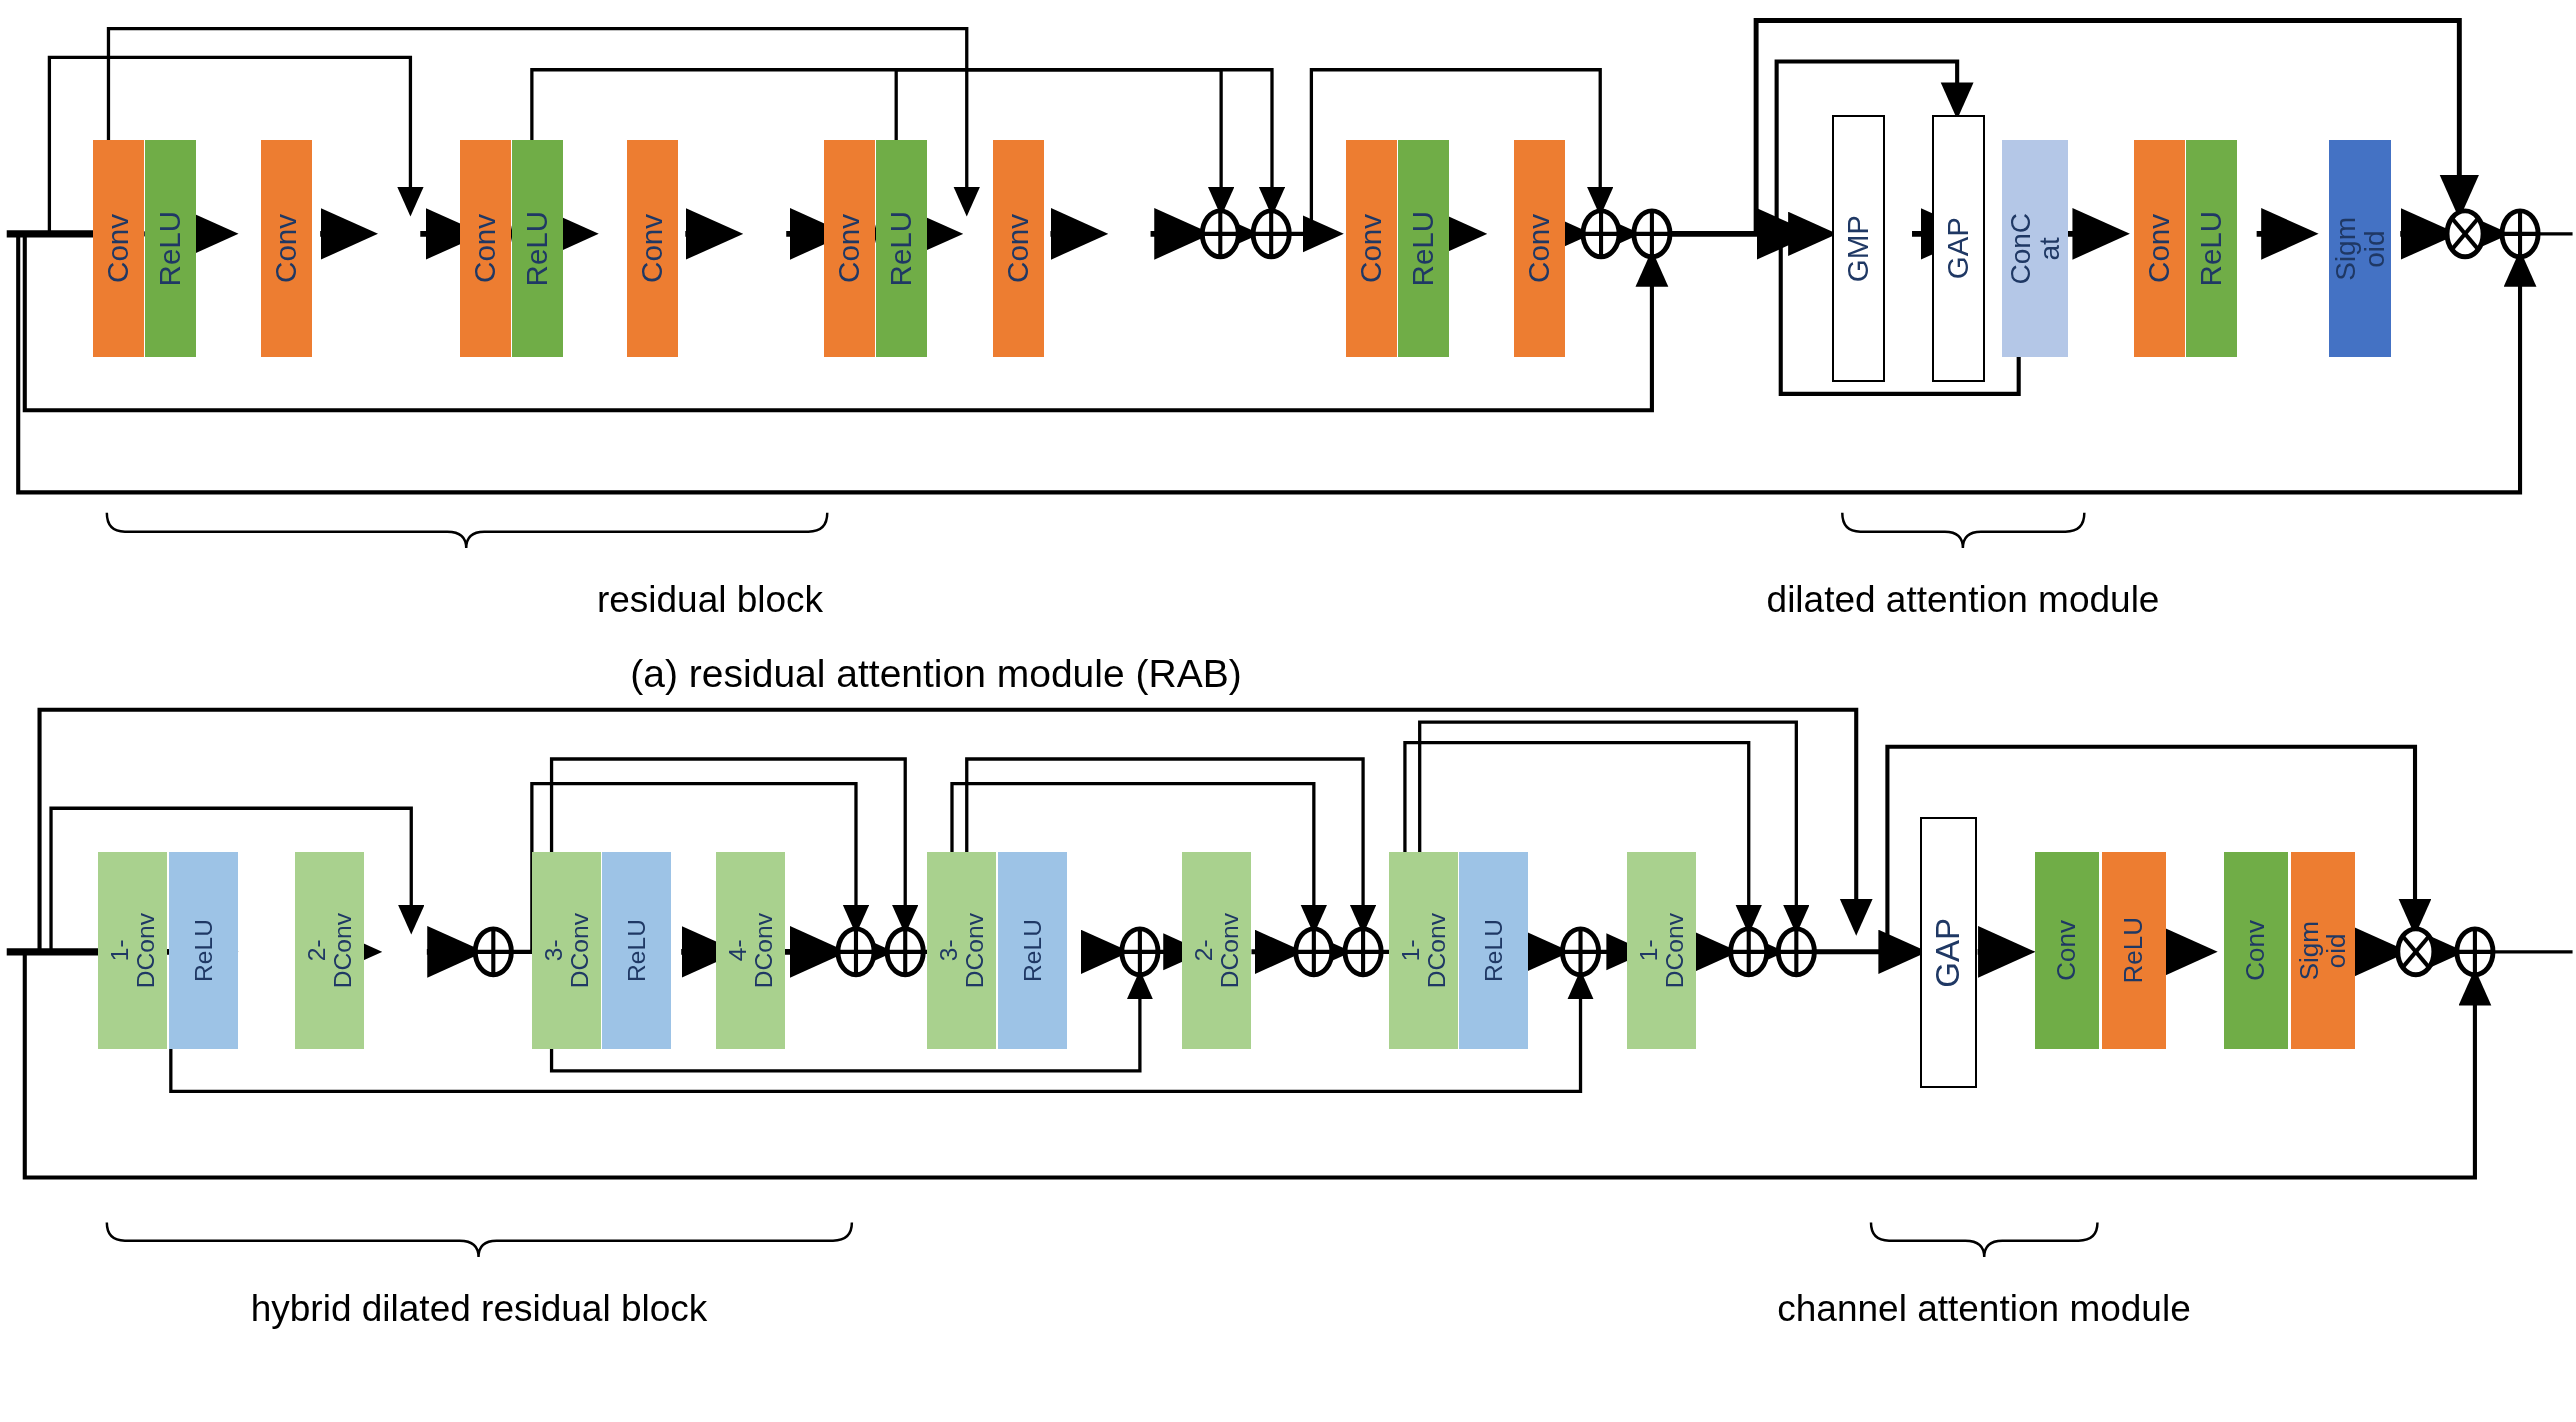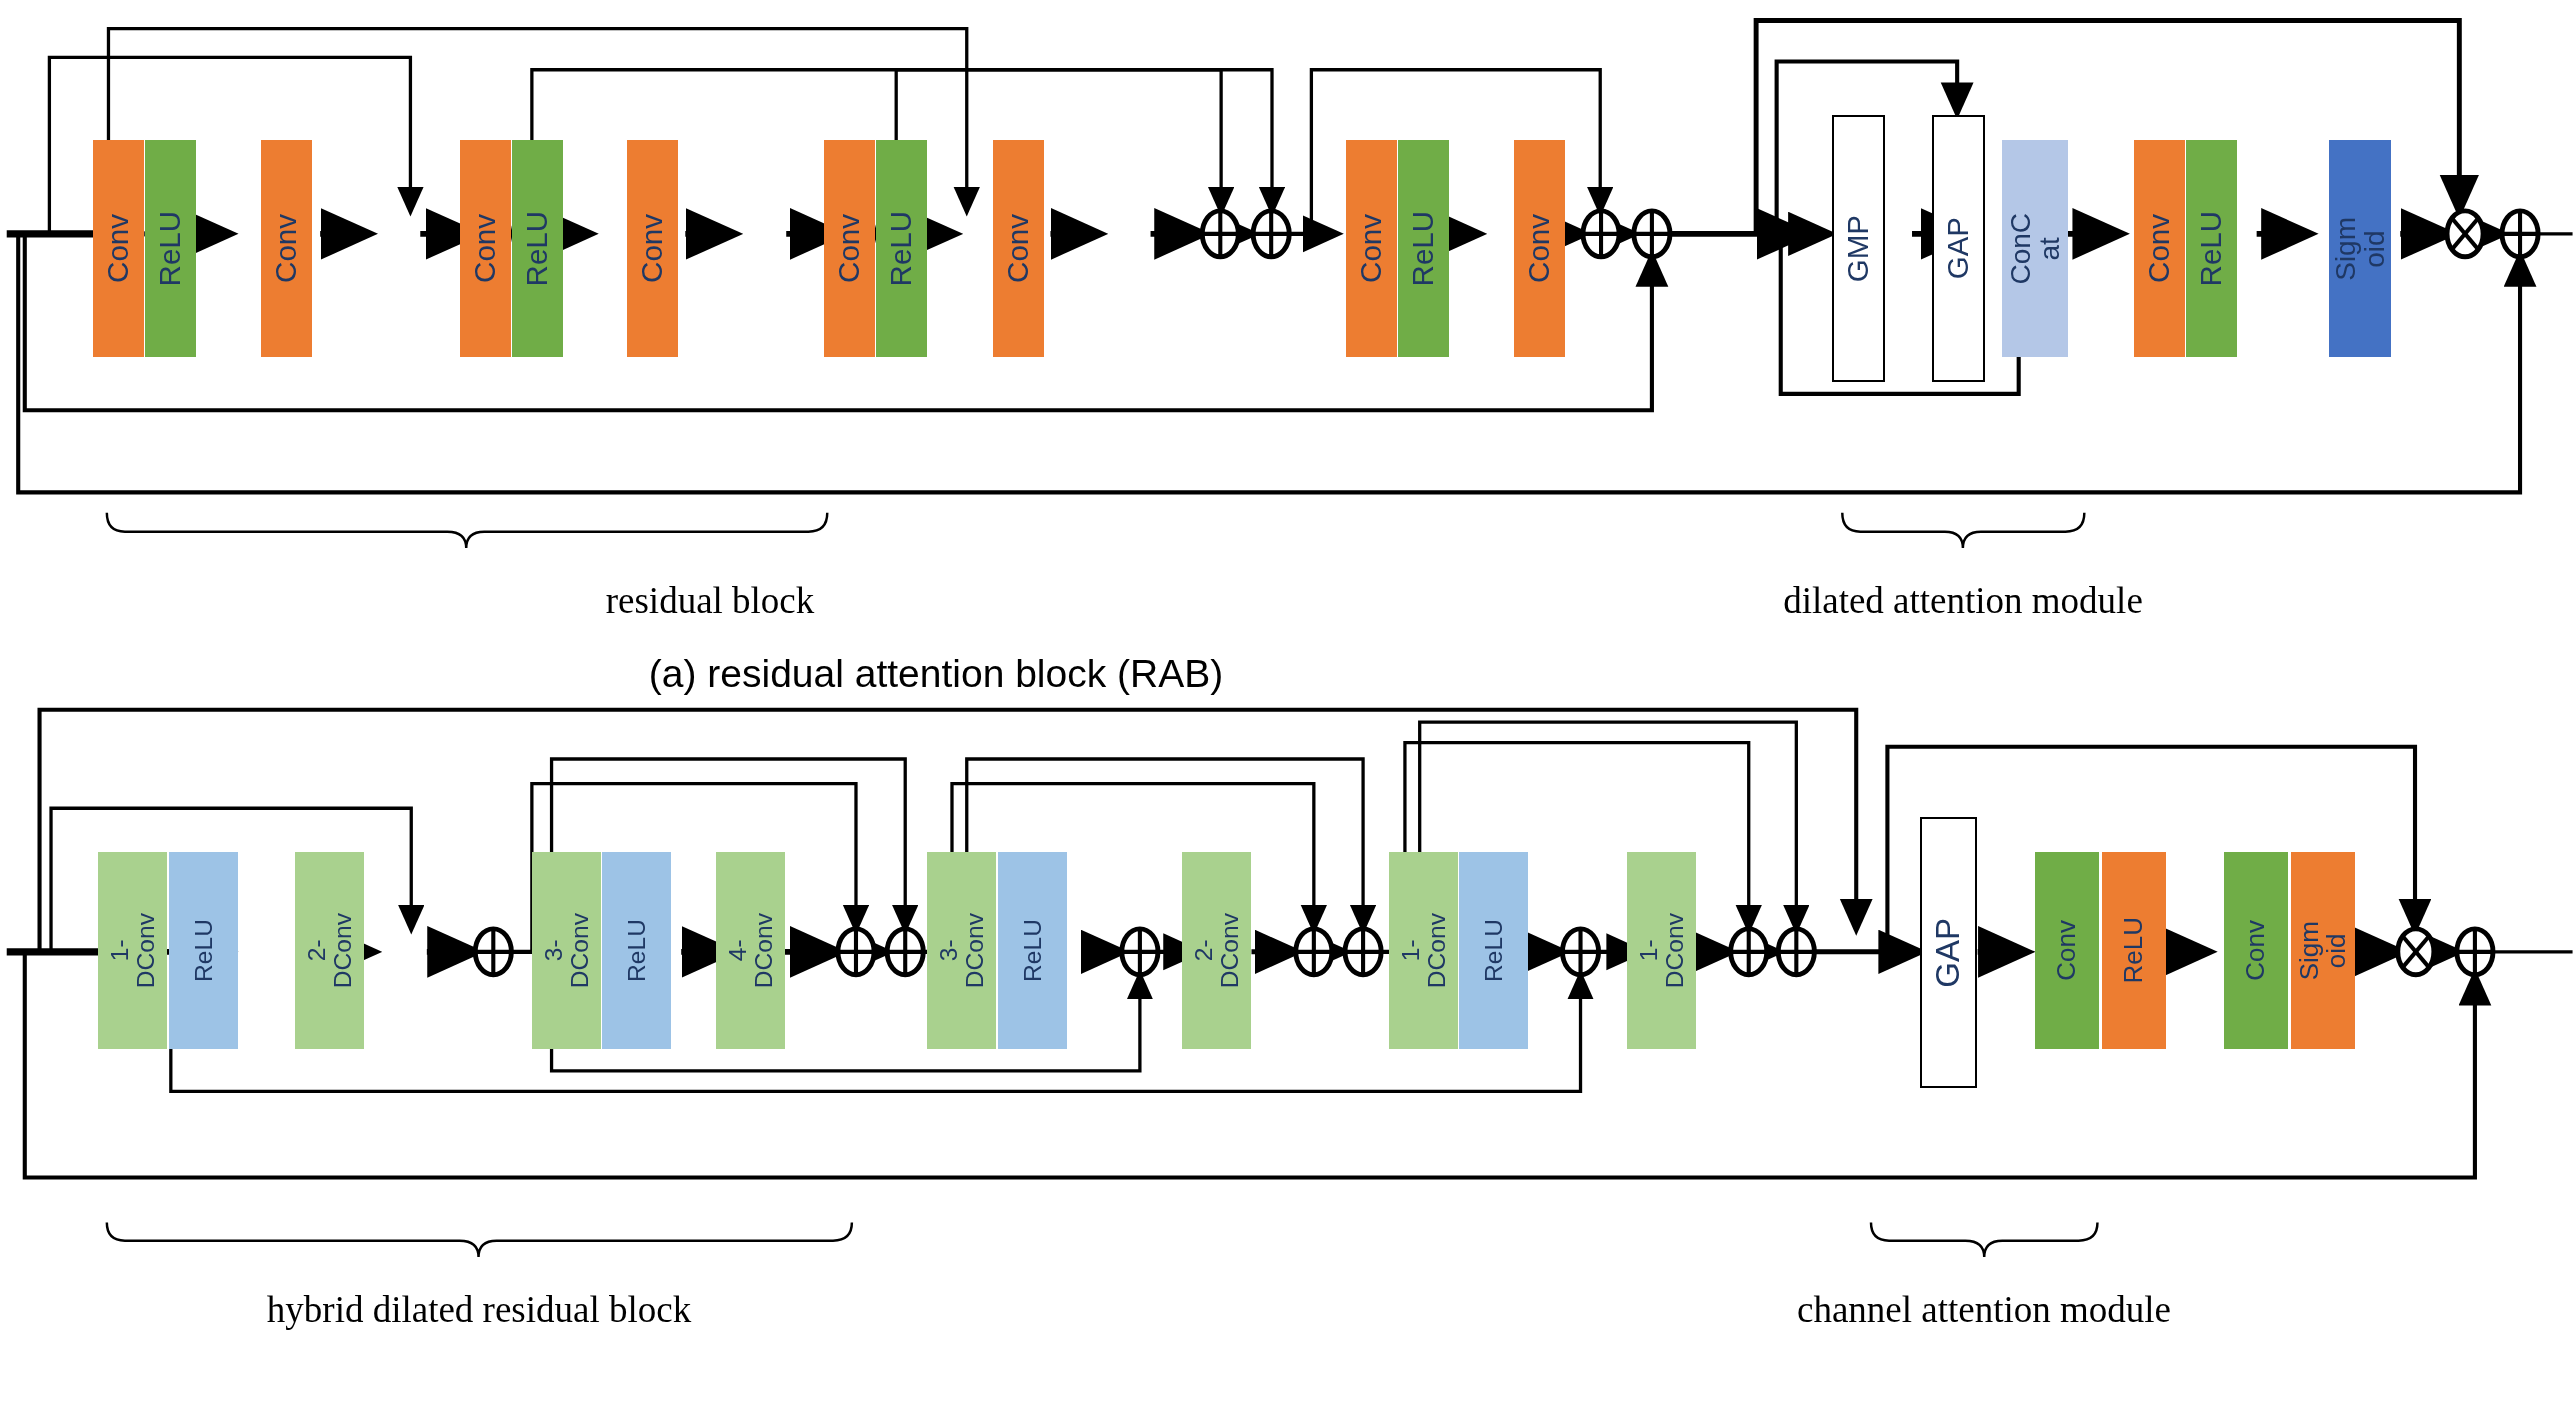--- a/index.html
+++ b/index.html
@@ -10,21 +10,21 @@
   .blk span{
     writing-mode:vertical-rl;
     transform:rotate(180deg);
     color:#1F3864;
     font-family:"Liberation Sans",sans-serif;
     text-align:center;
     line-height:1.05;
     white-space:pre-line;
   }
   .cap{position:absolute;color:#000;font-family:"Liberation Sans",sans-serif;white-space:nowrap;}
-  .brace-label{position:absolute;color:#000;font-family:Liberation Serif, serif;white-space:nowrap;}
+  .brace-label{position:absolute;color:#000;font-family:Liberation Sans, sans-serif;white-space:nowrap;}
 </style>
 </head>
 <body>
 
 <div id="stage">
 
   <svg class="wires" viewBox="0 0 3139 1733">
     <defs>
       <marker id="ah" markerWidth="9" markerHeight="9" refX="7.5" refY="4" orient="auto" markerUnits="strokeWidth">
         <path d="M0,0 L9,4 L0,8 z" fill="#000"></path>
@@ -308,21 +308,21 @@
   <div class="blk" style="left:2186px;top:140px;width:51px;height:217px;background:#70AD47;">
     <span style="font-size:29.5px;">ReLU</span>
   </div>
   <div class="blk" style="left:2329px;top:140px;width:62px;height:217px;background:#4472C4;">
     <span style="font-size:28px;">Sigm
 oid</span>
   </div>
 
   <div class="brace-label" style="left:710px;top:579px;font-size:37px;transform:translateX(-50%);">residual  block</div>
   <div class="brace-label" style="left:1963px;top:579px;font-size:37px;transform:translateX(-50%);">dilated  attention  module</div>
-  <div class="cap" style="left:936px;top:652px;font-size:39px;transform:translateX(-50%);">(a) residual attention block (RAB)</div>
+  <div class="cap" style="left:936px;top:652px;font-size:39px;transform:translateX(-50%);">(a) residual attention module (RAB)</div>
 
   <div class="blk" style="left:98px;top:852px;width:69px;height:197px;background:#A9D18E;">
     <span style="font-size:24.6px;">1-
 DConv</span>
   </div>
   <div class="blk" style="left:169px;top:852px;width:69px;height:197px;background:#9DC3E6;">
     <span style="font-size:24.6px;">ReLU</span>
   </div>
   <div class="blk" style="left:295px;top:852px;width:69px;height:197px;background:#A9D18E;">
     <span style="font-size:24.6px;">2-

